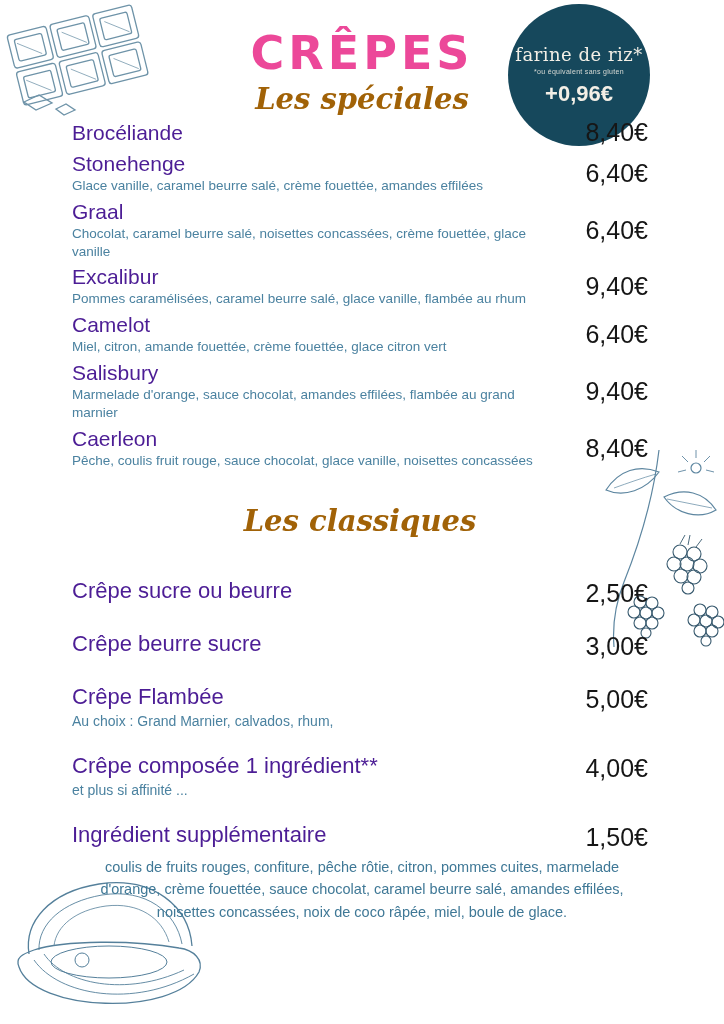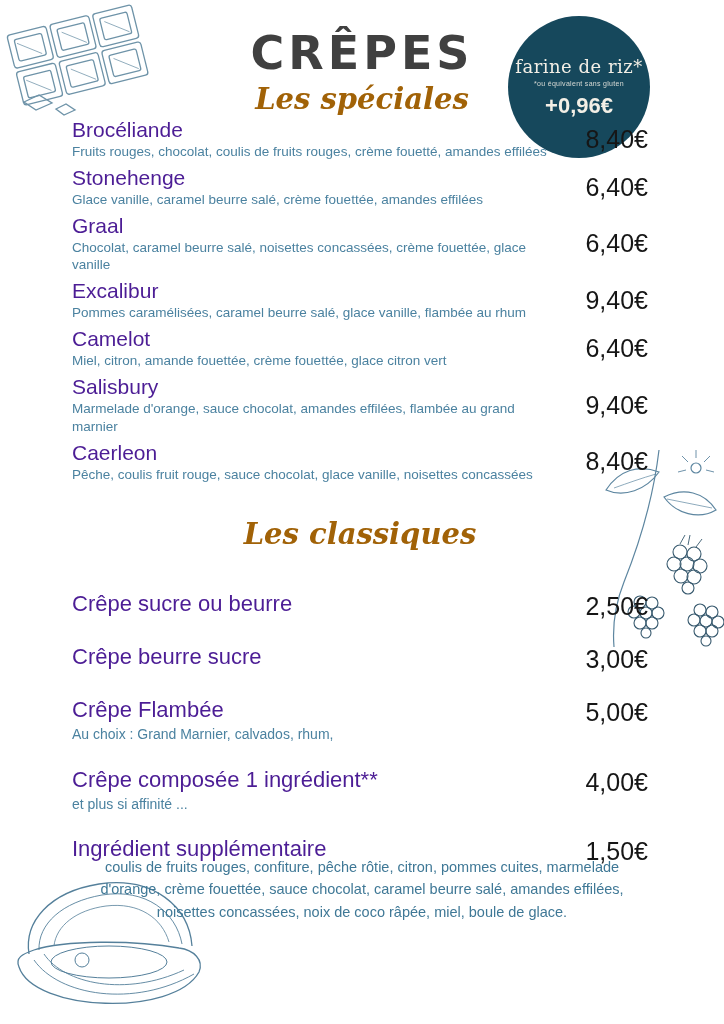--- a/index.html
+++ b/index.html
@@ -14,33 +14,33 @@
   
   .sketch { position:absolute; pointer-events:none; }
   .sketch-chocolate { top:-4px; left:-8px; }
   .sketch-berries  { top:442px; right:-10px; }
   .sketch-oyster   { top:862px; left:4px; }
 
   
   .page-title {
     position:absolute; top:26px; left:120px; width:484px;
     text-align:center; font-family:"DejaVu Sans", sans-serif;
-    font-weight:bold; font-size:46px; letter-spacing:4px; color:#404040;
+    font-weight:bold; font-size:46px; letter-spacing:4px; color:#ec4899;
   }
   .script-heading {
     font-family:"DejaVu Serif", serif; font-style:italic; font-weight:bold;
     color:#a16207; text-align:center;
   }
   .heading-speciales {
     position:absolute; top:82px; left:120px; width:484px; font-size:29px;
   }
 
   
   .badge {
-    position:absolute; top:16px; left:508px; width:142px; height:142px;
+    position:absolute; top:4px; left:508px; width:142px; height:142px;
     border-radius:50%; background:#16485c; color:#f3efe6;
     display:flex; flex-direction:column; align-items:center; justify-content:center;
     text-align:center;
   }
   .badge-title { font-family:"DejaVu Serif", serif; font-size:18px; letter-spacing:0.5px; }
   .badge-subtitle { font-size:7px; margin-top:3px; opacity:0.85; letter-spacing:0.3px; }
   .badge-price { font-size:22px; font-weight:bold; margin-top:6px; }
 
   
   .content { position:absolute; left:72px; top:118px; width:576px; }
@@ -160,21 +160,20 @@
     <div class="badge-title">farine de riz*</div>
     <div class="badge-subtitle">*ou équivalent sans gluten</div>
     <div class="badge-price">+0,96€</div>
   </div>
 
   <div class="content">
     <div class="speciales">
   <div class="menu-row">
     <div class="menu-text">
       <div class="item-name">Brocéliande</div>
-      <div class="item-desc">Fruits rouges, chocolat, coulis de fruits rouges, crème fouetté, amandes effilées</div>
     </div>
     <div class="item-price">8,40€</div>
   </div>
 
   <div class="menu-row">
     <div class="menu-text">
       <div class="item-name">Stonehenge</div>
       <div class="item-desc">Glace vanille, caramel beurre salé, crème fouettée, amandes effilées</div>
     </div>
     <div class="item-price">6,40€</div>

